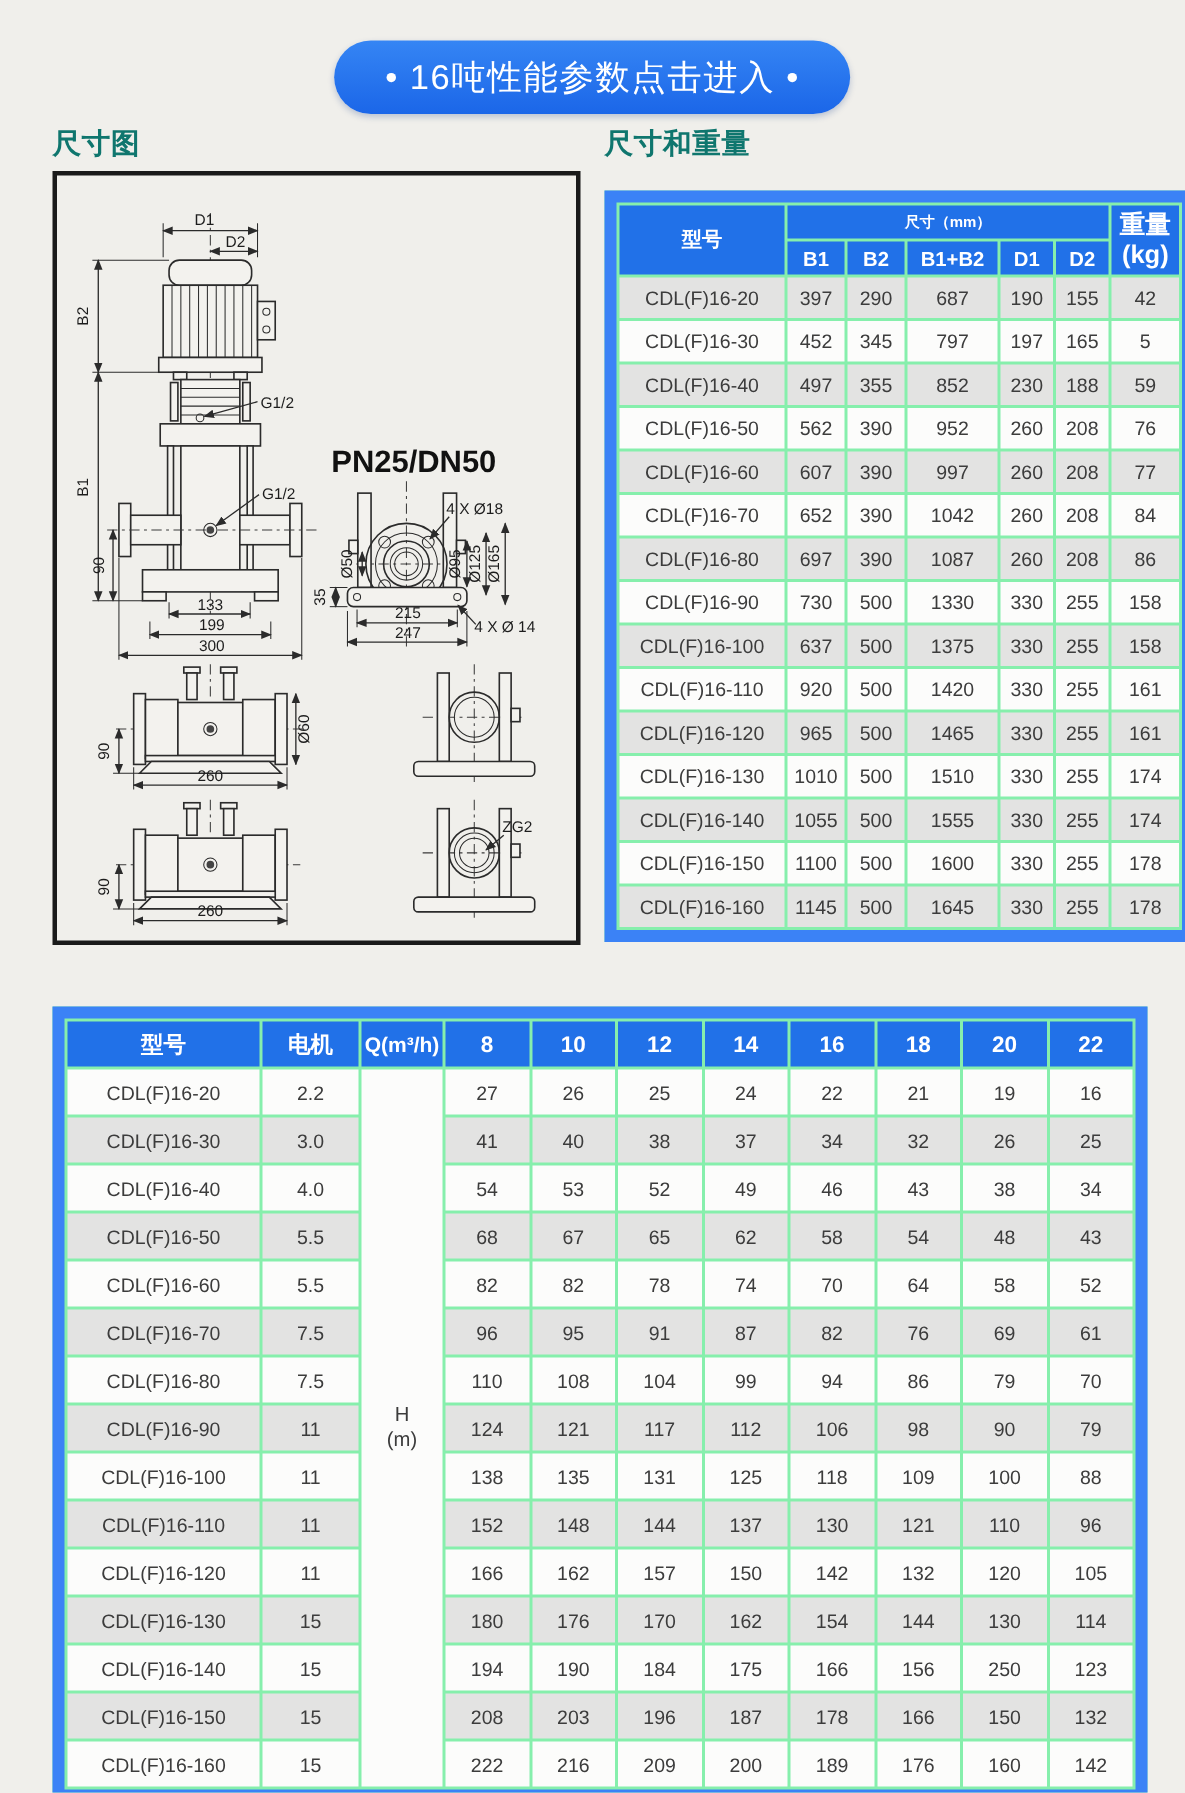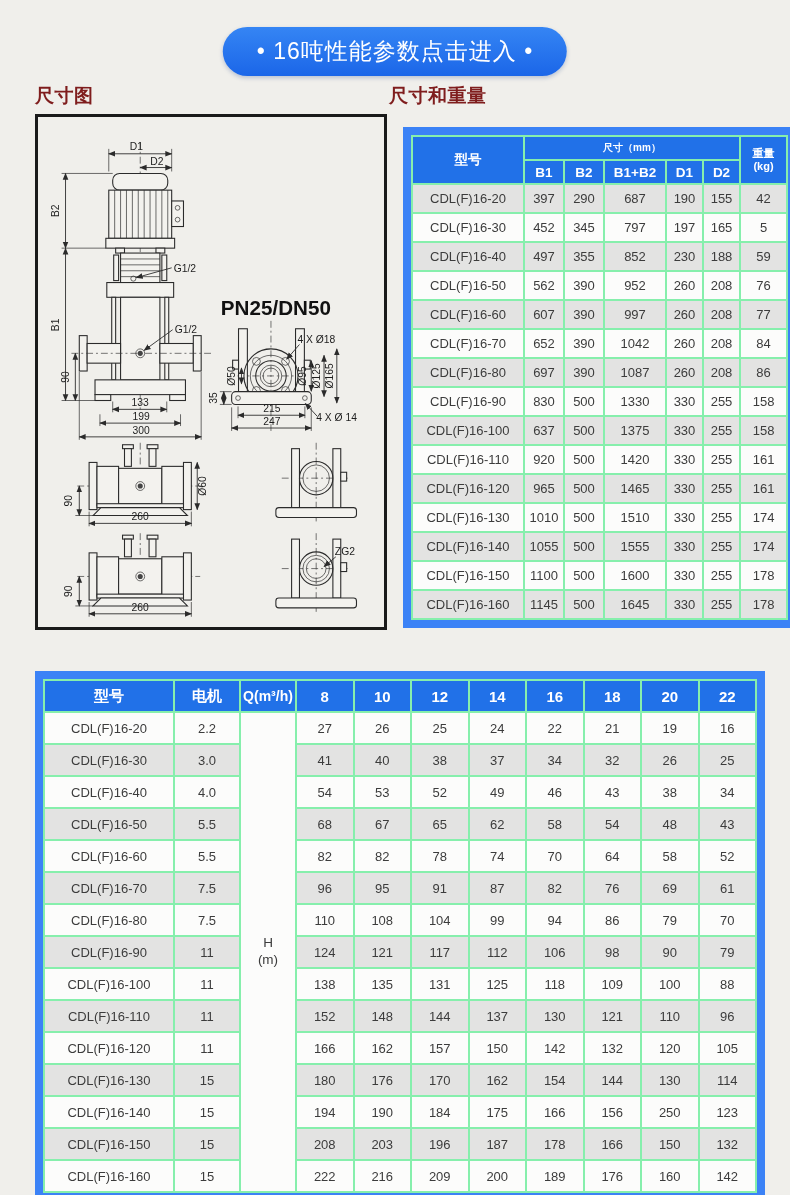--- a/index.html
+++ b/index.html
@@ -10,21 +10,21 @@
   }
   
   .banner{
     position:absolute;top:27px;left:50%;transform:translateX(-50%);
     background:linear-gradient(180deg,#3585f4 0%,#1b66e8 100%);
     color:#fff;font-weight:normal;font-size:23px;letter-spacing:1px;
     padding:9px 34px;border-radius:26px;white-space:nowrap;cursor:pointer;
     box-shadow:0 2px 4px rgba(20,60,140,.25);
   }
   .sec-title{
-    position:absolute;font-size:19px;font-weight:bold;color:#7f1d1d;letter-spacing:.5px;font-family:Liberation Mono, monospace;
+    position:absolute;font-size:19px;font-weight:bold;color:#0f766e;letter-spacing:.5px;font-family:Liberation Mono, monospace;
   }
   
   .diagram-box{
     position:absolute;left:35px;top:114px;width:352px;height:516px;
     border:3px solid #1a1a1a;box-sizing:border-box;background:#f0efeb;
   }
   .diagram-box svg{display:block;width:100%;height:100%;}
   .ln{stroke:#2b2b2b;stroke-width:1.1;fill:none;}
   .fl{stroke:#2b2b2b;stroke-width:1.1;fill:#f3f2ee;}
   .thin{stroke:#2b2b2b;stroke-width:.7;fill:none;}
@@ -34,39 +34,39 @@
   .txt{font-family:"Liberation Sans","DejaVu Sans",sans-serif;font-size:10.5px;fill:#1d1d1d;}
   .txtb{font-family:"Liberation Sans","DejaVu Sans",sans-serif;font-size:21px;font-weight:bold;fill:#111;}
   
   table{border-collapse:separate;border-spacing:2px;background:#86efac;
         border:8px solid #3b82f6;table-layout:fixed;position:absolute;}
   th{background:#2171e8;color:#fff;font-weight:bold;font-size:14px;text-align:center;padding:0;}
   td{text-align:center;color:#3c3c3c;font-size:13px;padding:0;}
   .dims{left:403px;top:127px;width:383px;}
   .dims th{height:22px;font-size:13.5px;}
   .dims th.grp{font-size:10px;}
-  .dims th.wt{font-size:11px;line-height:1.15;}
+  .dims th.wt{font-size:17px;line-height:1.15;}
   .dims td{height:27px;}
   .dims tr.g td{background:#e3e3e2;}
   .dims tr.w td{background:#fcfcfb;}
   .perf{left:35px;top:671px;width:722px;}
   .perf th{height:30px;font-size:15px;}
   .perf th.q{font-size:14px;}
   .perf td{height:30px;}
   .perf tr.g td{background:#e3e3e2;}
   .perf tr.w td{background:#fcfcfb;}
   .perf td.hcell{background:#fcfcfb;font-size:13.5px;color:#3c3c3c;line-height:1.25;}
 </style>
 </head>
 <body>
 
 <div class="banner">• 16吨性能参数点击进入 •</div>
 
 <div class="sec-title" style="left:35px;top:83px;">尺寸图</div>
-<div class="sec-title" style="left:389px;top:83px;">尺寸和重量</div>
+<div class="sec-title" style="left:403px;top:83px;">尺寸和重量</div>
 <div class="sec-title" style="left:35px;top:640px;margin-top:47px;">电气数据 / 流量扬程</div>
 
 <div class="diagram-box">
 <svg viewBox="0 0 352 516">
   <defs>
     <marker id="ar" viewBox="0 0 10 10" refX="9" refY="5" markerWidth="8" markerHeight="8" orient="auto-start-reverse">
       <path d="M0,1 L10,5 L0,9 z" fill="#2b2b2b"></path>
     </marker>
   </defs>
 
@@ -360,21 +360,21 @@
         <td>CDL(F)16-80</td>
         <td>697</td>
         <td>390</td>
         <td>1087</td>
         <td>260</td>
         <td>208</td>
         <td>86</td>
       </tr>
       <tr class="w">
         <td>CDL(F)16-90</td>
-        <td>830</td>
+        <td>730</td>
         <td>500</td>
         <td>1330</td>
         <td>330</td>
         <td>255</td>
         <td>158</td>
       </tr>
       <tr class="g">
         <td>CDL(F)16-100</td>
         <td>637</td>
         <td>500</td>

